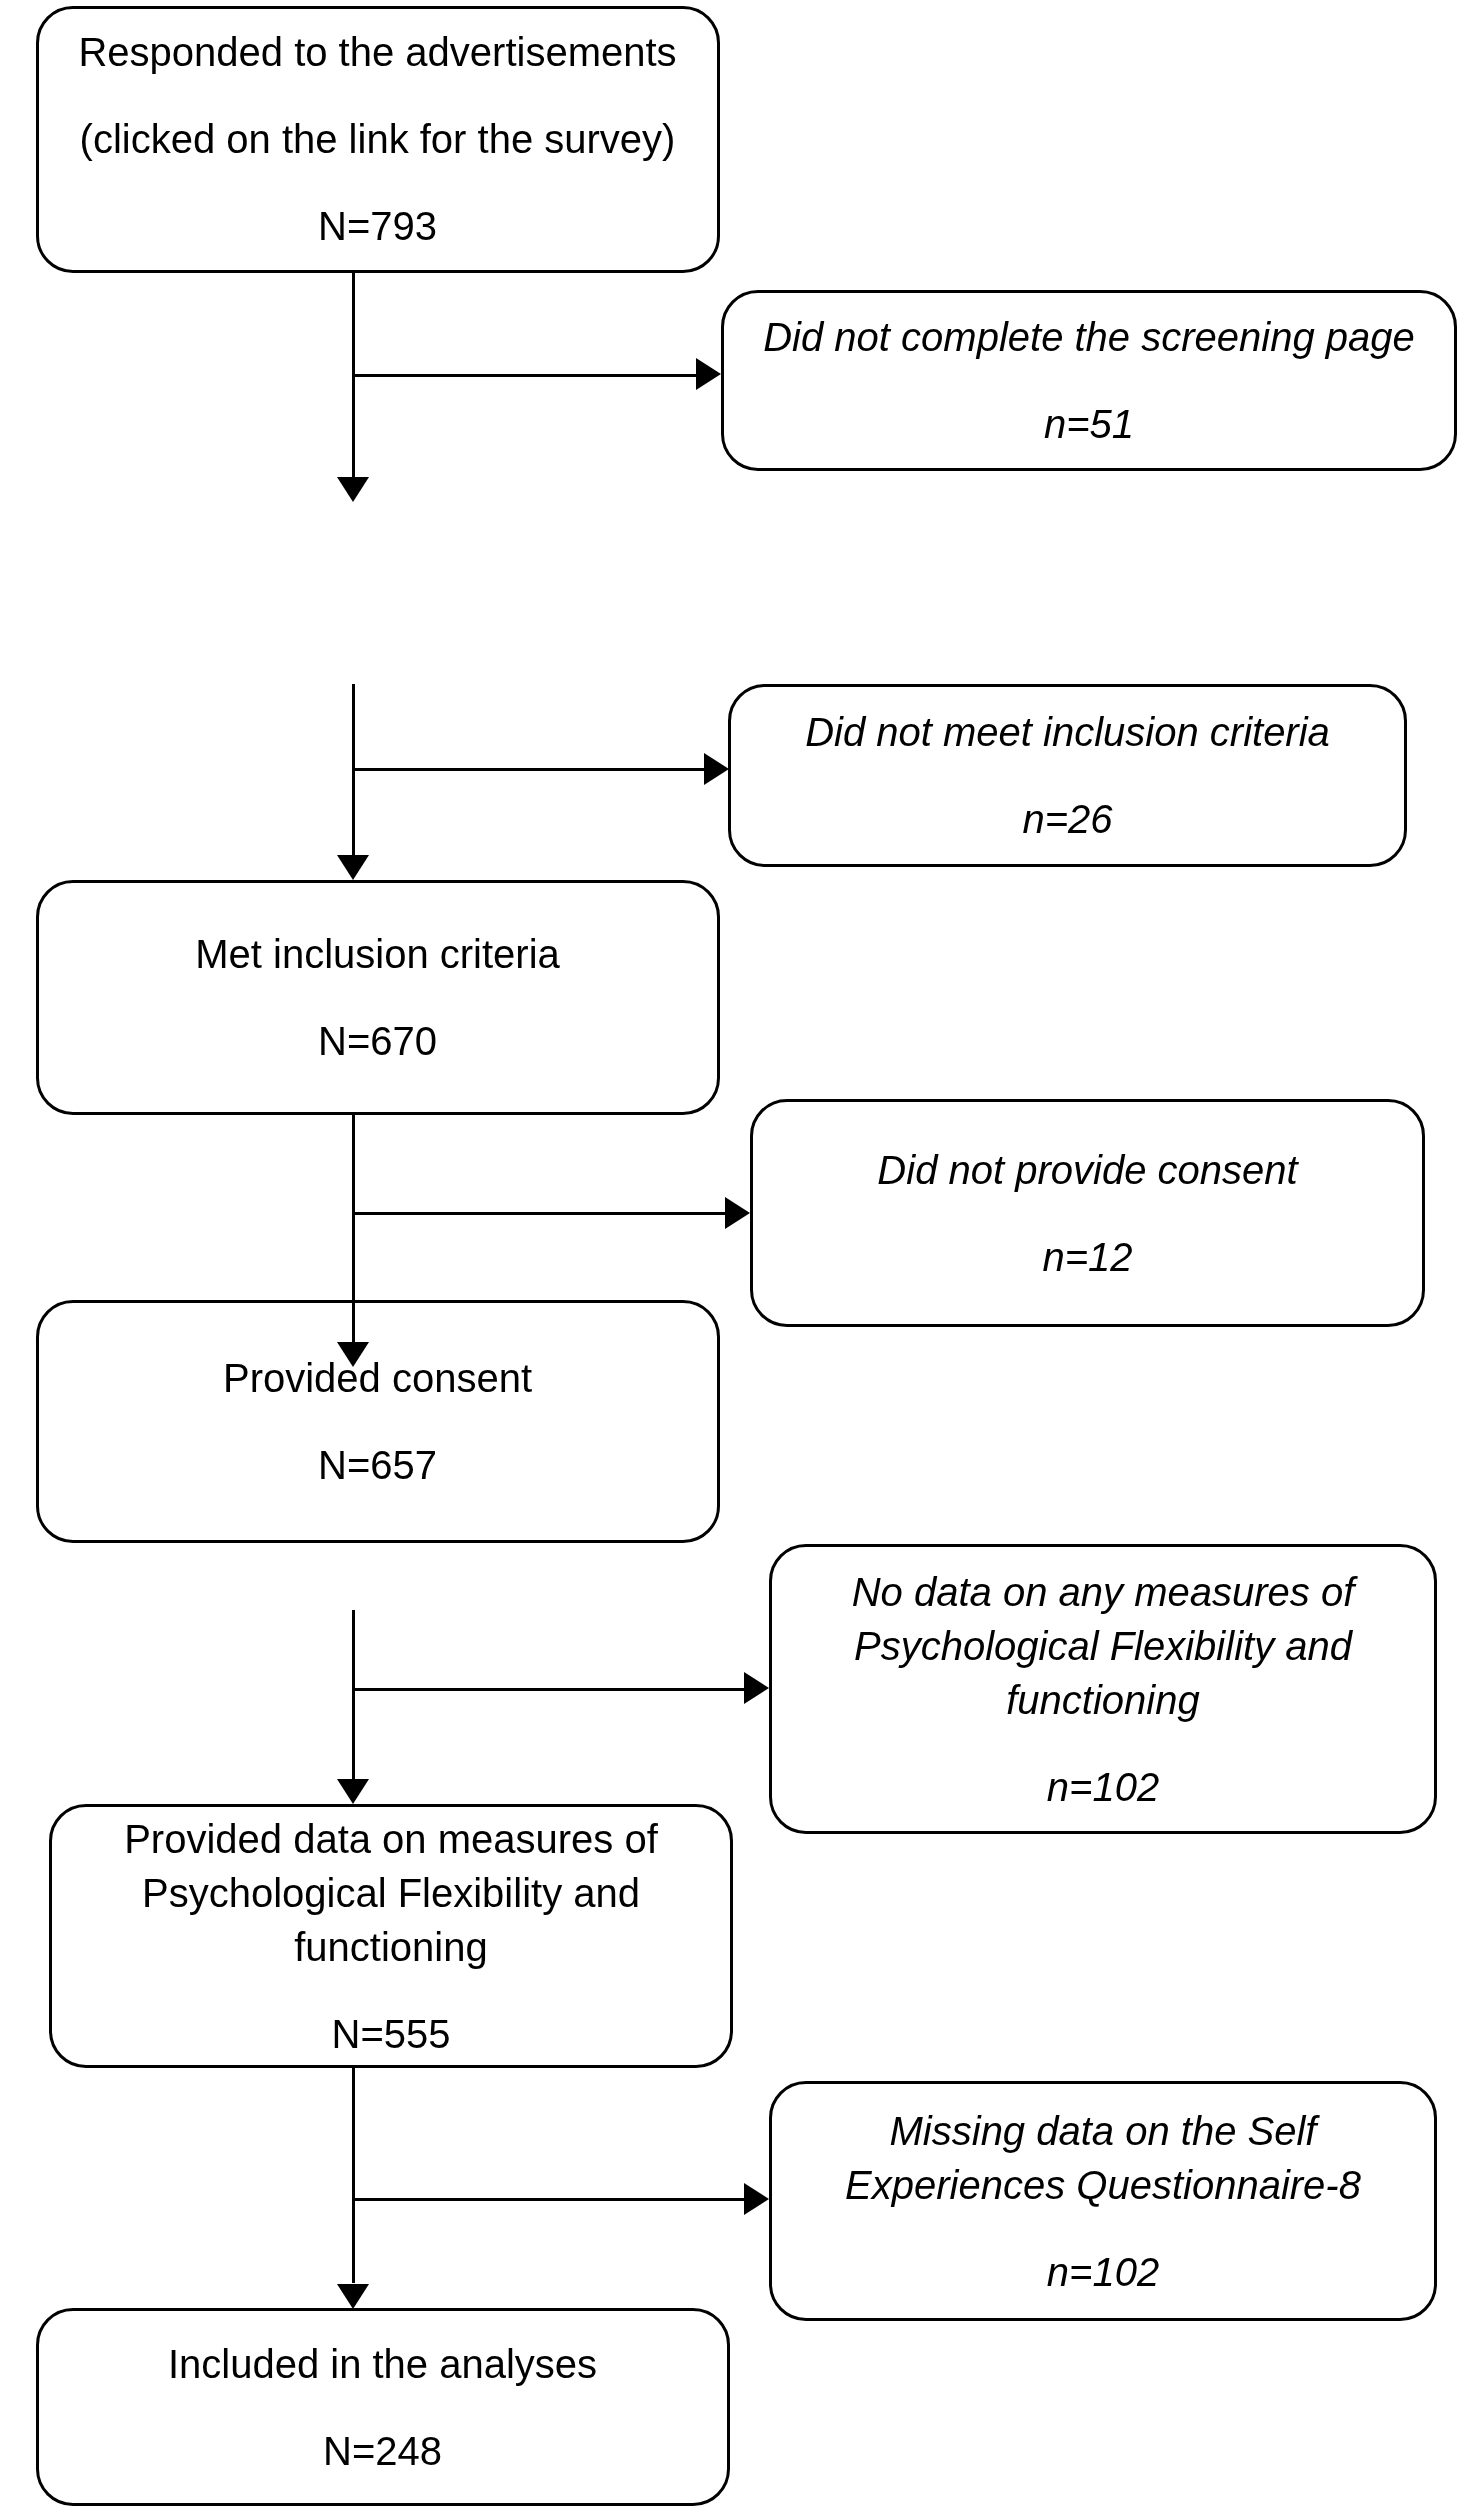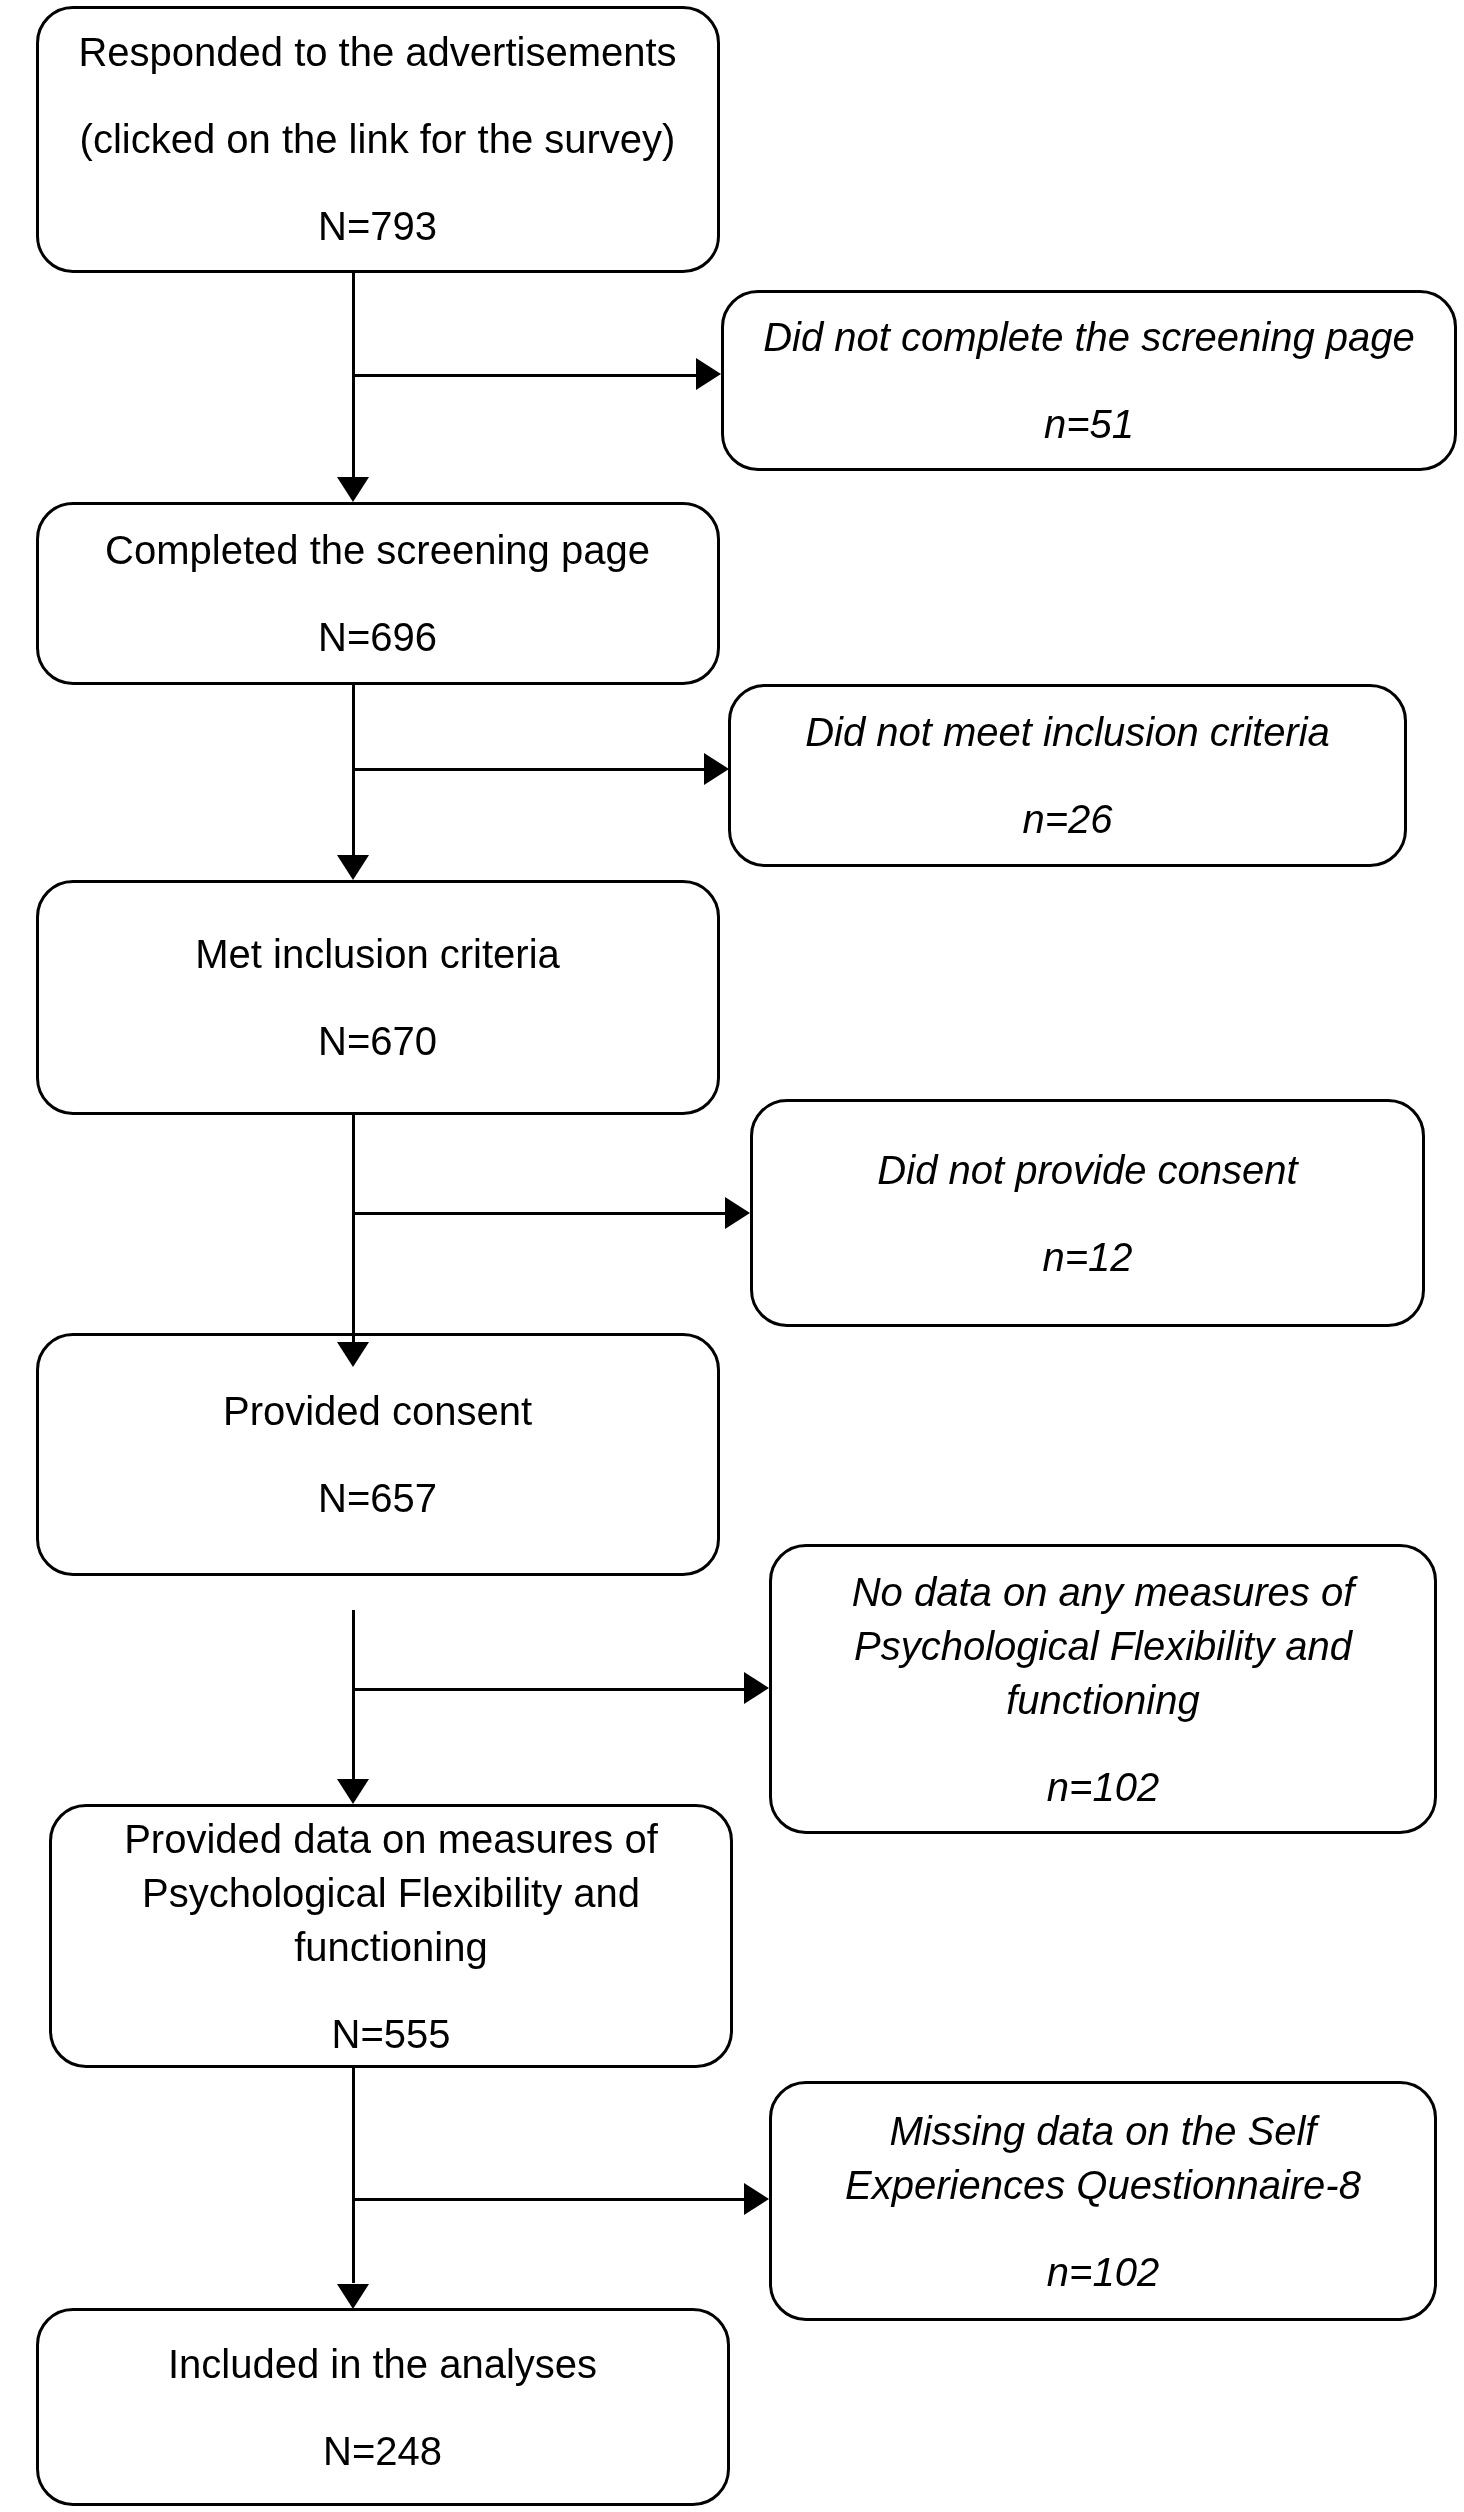--- a/index.html
+++ b/index.html
@@ -64,31 +64,27 @@
 <body>
 
 <div class="canvas">
 
   <div class="box main" style="left:11.5px; top:5.8px; width:684px; height:267px">
     <p>Responded to the advertisements</p>
     <p>(clicked on the link for the survey)</p>
     <p>N=793</p>
   </div>
 
-  <div class="box main" style="left:11.5px; top:502px; width:684px; height:183px">
-    <p>Completed the screening page</p>
-    <p>N=696</p>
-  </div>
 
   <div class="box main" style="left:11.5px; top:880px; width:684px; height:235px">
     <p>Met inclusion criteria</p>
     <p>N=670</p>
   </div>
 
-  <div class="box main" style="left:11.5px; top:1333px; width:684px; height:243px">
+  <div class="box main" style="left:11.5px; top:1300px; width:684px; height:243px">
     <p>Provided consent</p>
     <p>N=657</p>
   </div>
 
   <div class="box main" style="left:25px; top:1804px; width:684px; height:264px">
     <p>Provided data on measures of Psychological Flexibility and functioning</p>
     <p>N=555</p>
   </div>
 
   <div class="box main" style="left:11.5px; top:2308px; width:694px; height:198px">

